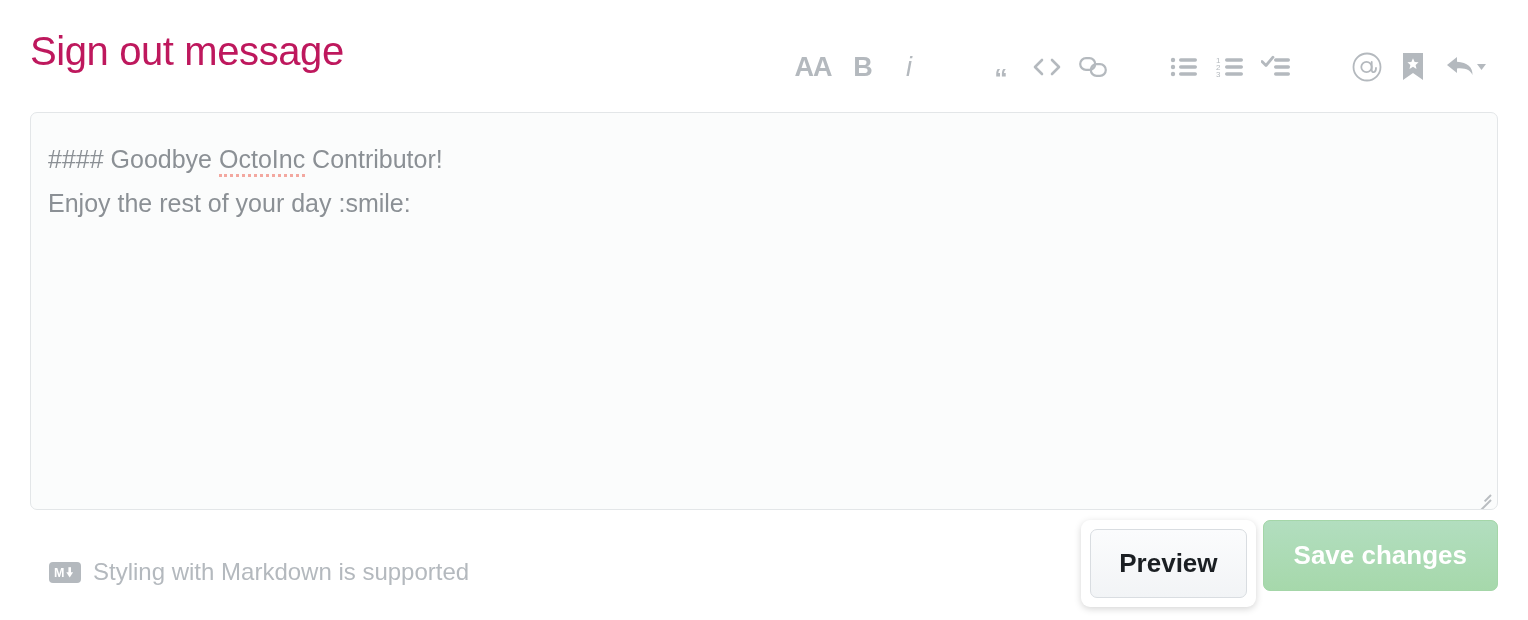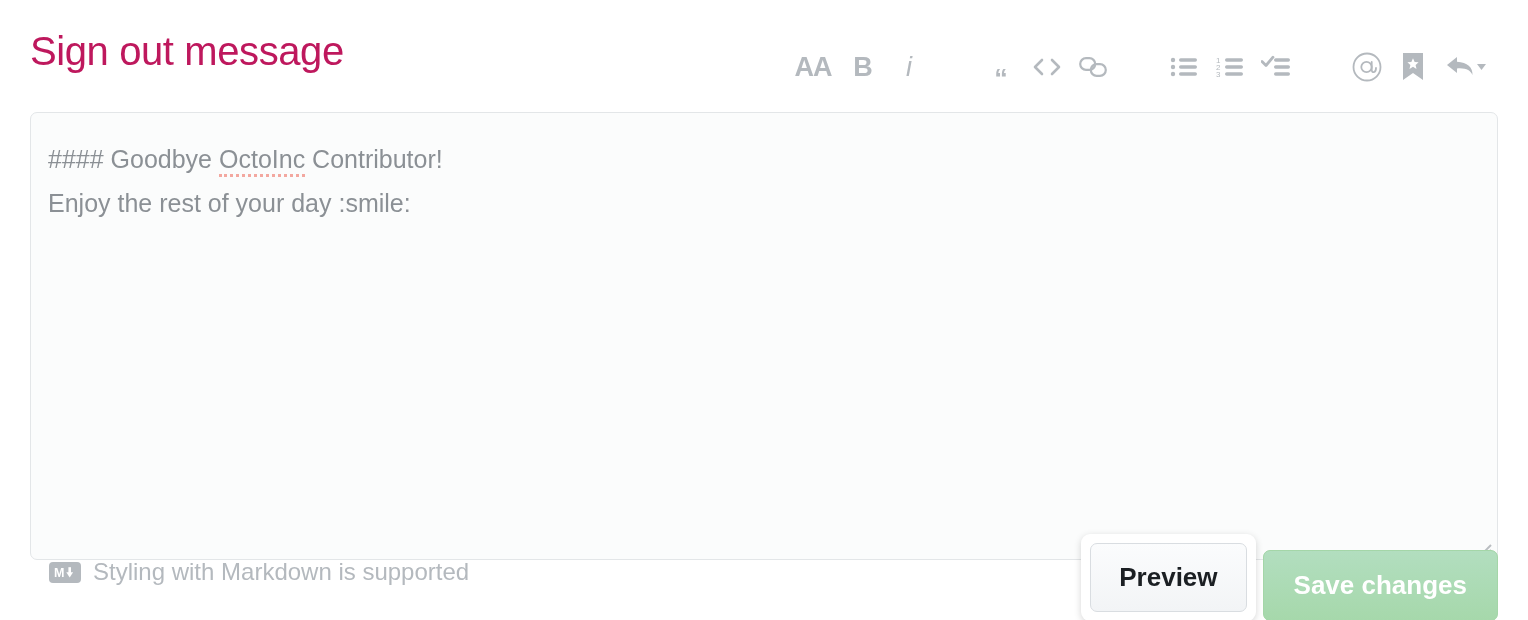--- a/index.html
+++ b/index.html
@@ -86,21 +86,21 @@
     font-weight: 700;
   }
   .tb-btn.reply { width: 56px; }
 
   
   .comment-box {
     position: absolute;
     left: 30px;
     top: 112px;
     width: 1468px;
-    height: 448px;
+    height: 398px;
     box-sizing: border-box;
     border: 1px solid #e3e6e8;
     border-radius: 7px;
     background: #fbfcfc;
     overflow: hidden;
   }
   .comment-text {
     position: absolute;
     left: 17px;
     top: 24px;
@@ -167,23 +167,23 @@
   .md-hint-text {
     font-size: 24px;
     color: #b4b9be;
     white-space: nowrap;
     line-height: 30px;
   }
 
   .actions {
     position: absolute;
     right: 30px;
-    top: 24px;
-    display: flex;
-    align-items: flex-end;
+    top: 10px;
+    display: flex;
+    align-items: flex-start;
   }
   .preview-focus {
     background: #ffffff;
     border-radius: 9px;
     padding: 9px;
     box-shadow: 0 2px 7px rgba(0,0,0,0.17);
     display: inline-block;
     line-height: 0;
   }
   .btn-preview {

